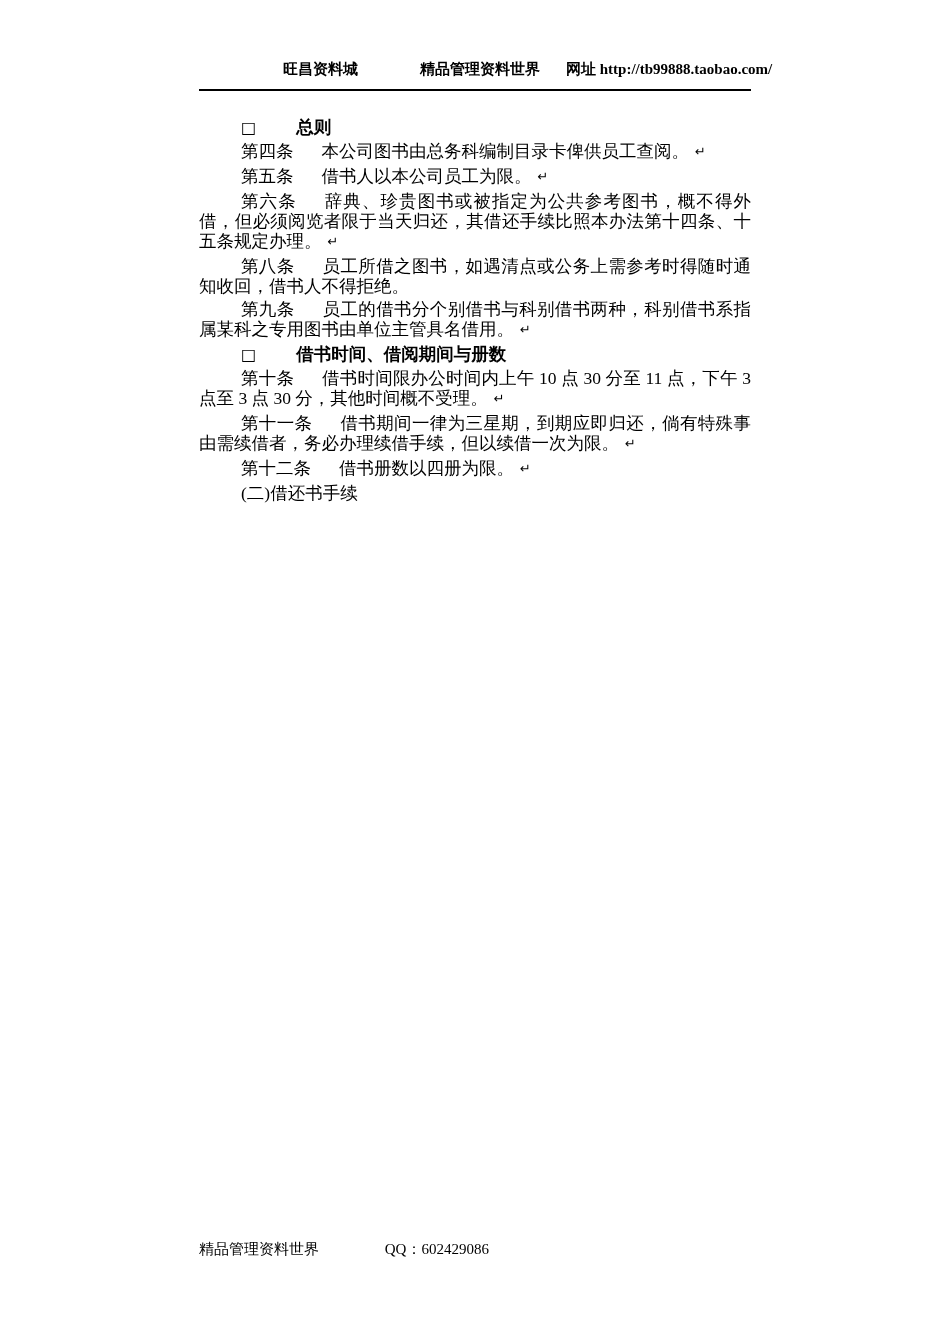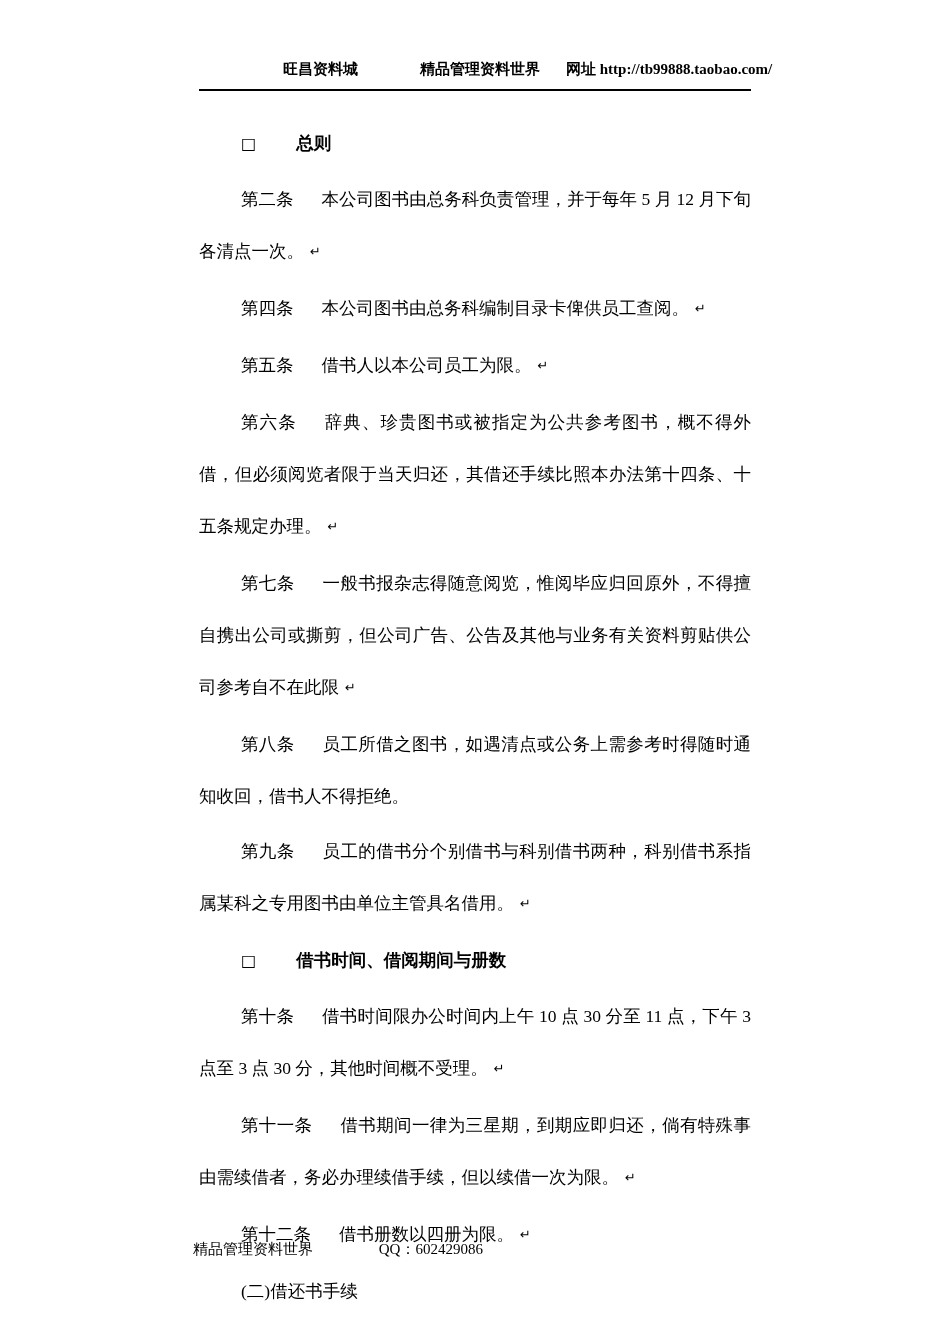--- a/index.html
+++ b/index.html
@@ -47,21 +47,21 @@
     font-size:16px;
     font-weight:normal;
     margin-right:2px;
     vertical-align:2px;
   }
 
   
   .doc-body {
     margin-top:26px;
     font-size:17.5px;
-    line-height:52px;
+    line-height:20px;
     text-align:justify;
   }
   .doc-body p { margin:0 0 3px 0; }
 
   p.heading {
     text-indent:42px;
     font-weight:bold;
     margin-top:2px;
   }
   p.heading .bullet {
@@ -80,21 +80,21 @@
     font-family:"DejaVu Sans",sans-serif;
     font-size:13px;
     margin-left:6px;
     position:relative;
     top:-1px;
   }
 
   
   .footer {
     position:absolute;
-    left:128px;
+    left:134px;
     top:1240px;
     font-size:15px;
     white-space:nowrap;
   }
   .footer-qq { margin-left:62px; }
 </style>
 </head>
 <body>
 
 <div class="page">
@@ -104,25 +104,23 @@
       <div class="header-row">
         <span class="header-left">旺昌资料城</span>
         <span class="header-center">精品管理资料世界</span>
         <span class="header-right">网址  http://tb99888.taobao.com/</span>
       </div>
     </div>
 
 
     <div class="doc-body" id="doc-body">
         <p class="heading"><span class="bullet">□</span><span>总则</span></p>
-        <p class="article"><span class="term">第二条</span>本公司图书由总务科负责管理，并于每年 5 月 12 月下旬各清点一次。<span class="pmark">↵</span></p>
         <p class="article"><span class="term">第四条</span>本公司图书由总务科编制目录卡俾供员工查阅。<span class="pmark">↵</span></p>
         <p class="article"><span class="term">第五条</span>借书人以本公司员工为限。<span class="pmark">↵</span></p>
         <p class="article"><span class="term">第六条</span>辞典、珍贵图书或被指定为公共参考图书，概不得外借，但必须阅览者限于当天归还，其借还手续比照本办法第十四条、十五条规定办理。<span class="pmark">↵</span></p>
-        <p class="article"><span class="term">第七条</span>一般书报杂志得随意阅览，惟阅毕应归回原外，不得擅自携出公司或撕剪，但公司广告、公告及其他与业务有关资料剪贴供公司参考自不在此限<span class="pmark">↵</span></p>
         <p class="article"><span class="term">第八条</span>员工所借之图书，如遇清点或公务上需参考时得随时通知收回，借书人不得拒绝。</p>
         <p class="article"><span class="term">第九条</span>员工的借书分个别借书与科别借书两种，科别借书系指属某科之专用图书由单位主管具名借用。<span class="pmark">↵</span></p>
         <p class="heading"><span class="bullet">□</span><span>借书时间、借阅期间与册数</span></p>
         <p class="article"><span class="term">第十条</span>借书时间限办公时间内上午 10 点 30 分至 11 点，下午 3 点至 3 点 30 分，其他时间概不受理。<span class="pmark">↵</span></p>
         <p class="article"><span class="term">第十一条</span>借书期间一律为三星期，到期应即归还，倘有特殊事由需续借者，务必办理续借手续，但以续借一次为限。<span class="pmark">↵</span></p>
         <p class="article"><span class="term">第十二条</span>借书册数以四册为限。<span class="pmark">↵</span></p>
         <p class="plain">(二)借还书手续</p>
       </div>
 
   </div>

